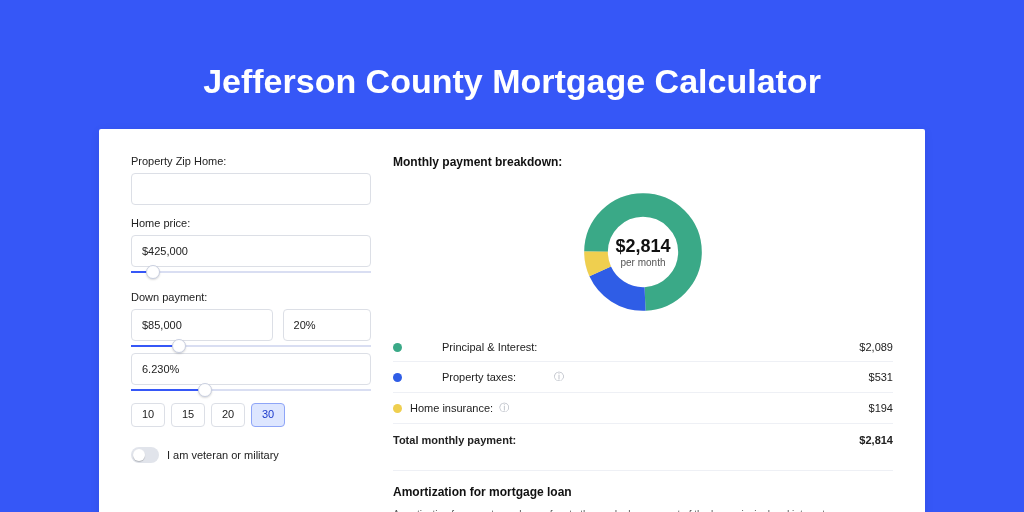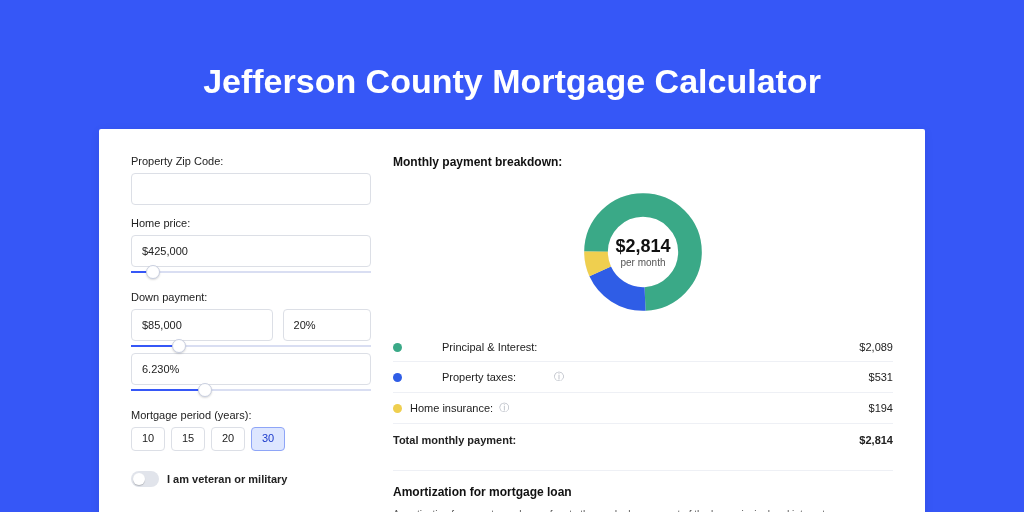--- a/index.html
+++ b/index.html
@@ -112,21 +112,20 @@
   .period-btn.active {
     background: #dde6ff;
     border-color: #8ea5f7;
     color: #1b3acb;
   }
   .toggle-row {
     display: flex;
     align-items: center;
     gap: 8px;
     margin-top: 20px;
-    font-weight: bold;
   }
   .toggle {
     width: 28px;
     height: 16px;
     border-radius: 10px;
     background: #e1e4eb;
     position: relative;
   }
   .toggle-knob {
     position: absolute;
@@ -216,21 +215,21 @@
   }
 </style>
 </head>
 <body>
 
 <div class="page-title">Jefferson County Mortgage Calculator</div>
 
 <div class="card">
   <div class="left-col">
 
-    <div class="field-label">Property Zip Code:</div>
+    <div class="field-label">Property Zip Home:</div>
     <input class="text-input" value="" style="">
 
     <div class="field-label">Home price:</div>
     <input class="text-input" value="$425,000" style="">
     <div class="slider-track">
       <div class="slider-line"></div>
       <div class="slider-fill" style="width:9%"></div>
       <div class="slider-thumb" style="left:9%"></div>
     </div>
 
@@ -245,21 +244,20 @@
       <div class="slider-thumb" style="left:20%"></div>
     </div>
 
     <input class="text-input" value="6.230%" style="">
     <div class="slider-track">
       <div class="slider-line"></div>
       <div class="slider-fill" style="width:31%"></div>
       <div class="slider-thumb" style="left:31%"></div>
     </div>
 
-    <div class="field-label">Mortgage period (years):</div>
     <div class="period-btns">
       <div class="period-btn">10</div>
       <div class="period-btn">15</div>
       <div class="period-btn">20</div>
       <div class="period-btn active">30</div>
     </div>
 
     <div class="toggle-row">
       <div class="toggle">
         <div class="toggle-knob"></div>

